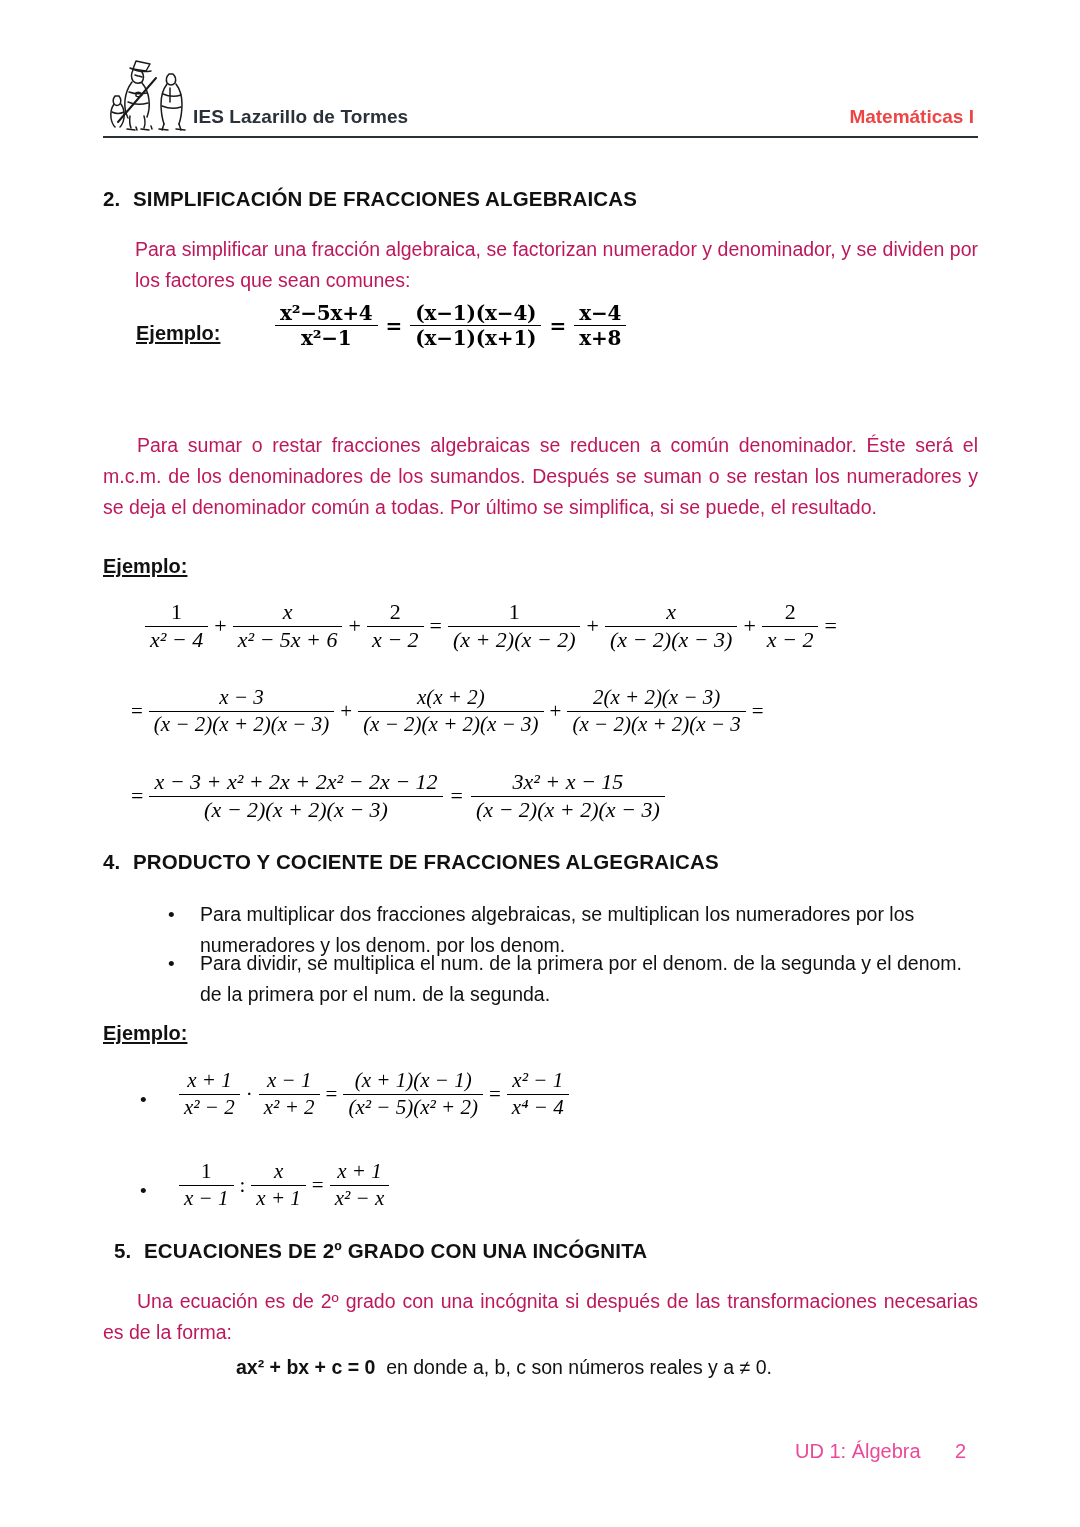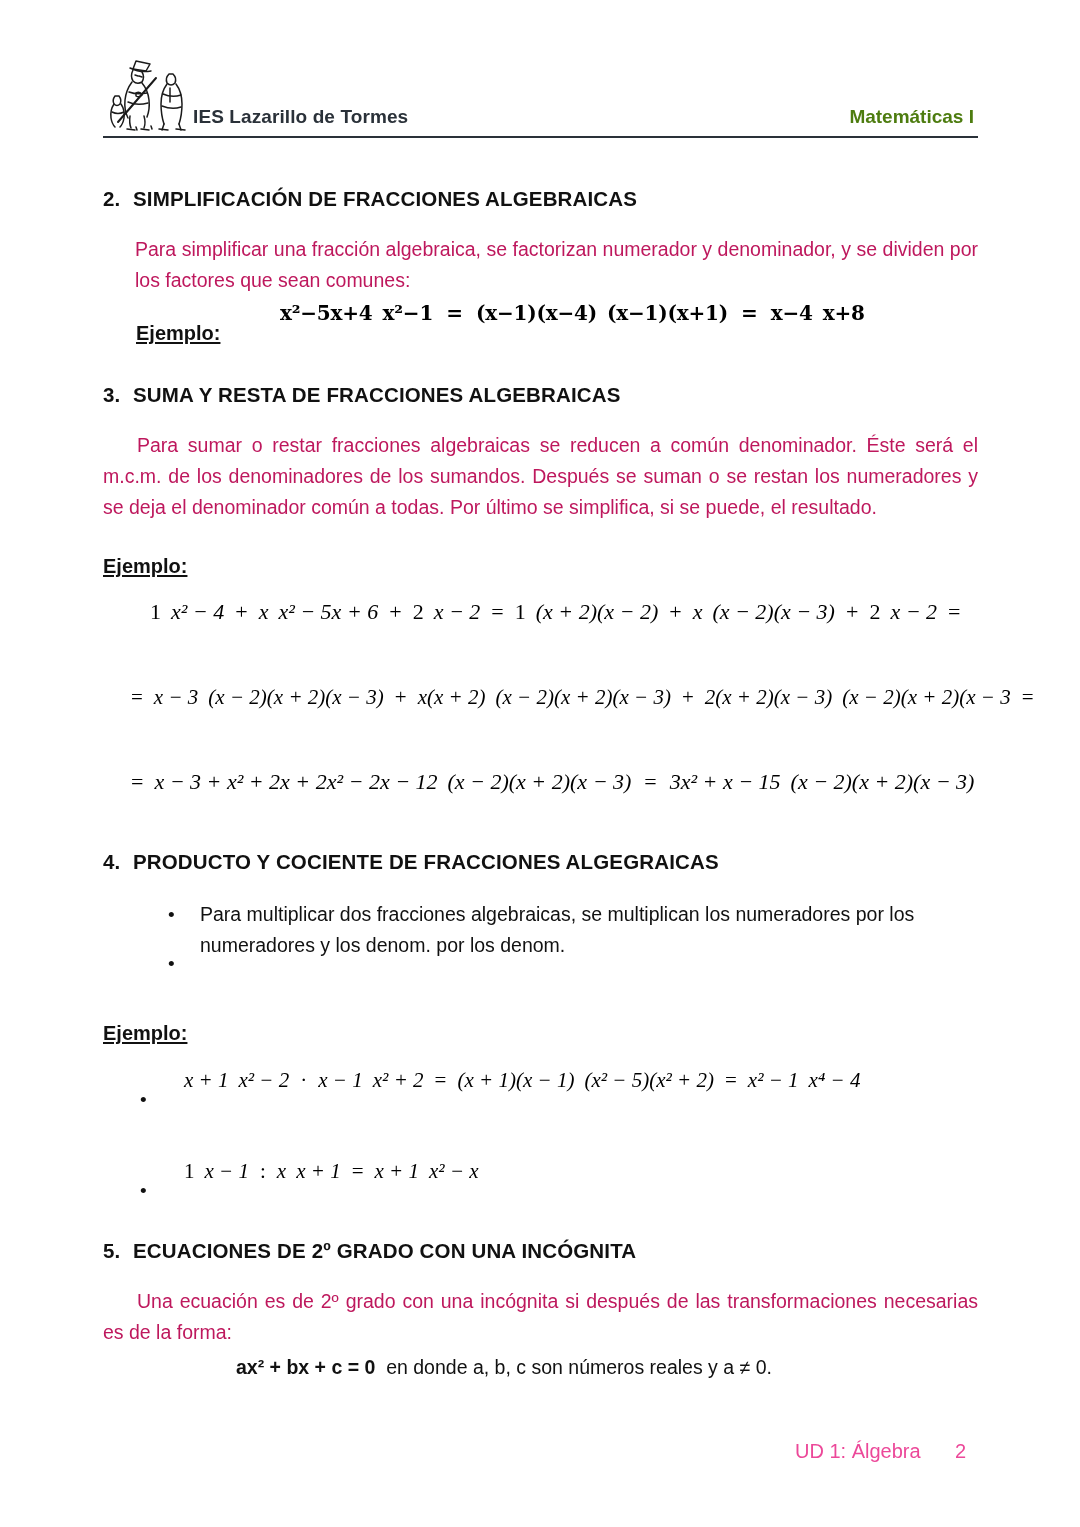--- a/index.html
+++ b/index.html
@@ -57,21 +57,21 @@
     color: #2a3139;
     letter-spacing: 0.1px;
     white-space: nowrap;
   }
   .header-subject {
     position: absolute;
     right: 4px;
     top: 54px;
     font-size: 19px;
     font-weight: bold;
-    color: #4d7c0f;
+    color: #ef4444;
     white-space: nowrap;
   }
 
   
   .heading {
     position: absolute;
     font-size: 20.5px;
     font-weight: bold;
     color: #111111;
     letter-spacing: 0.15px;
@@ -124,21 +124,21 @@
     font-family: "Liberation Serif", serif;
     color: #000000;
     white-space: nowrap;
   }
   .row {
     display: flex;
     align-items: center;
   }
   .frac {
     display: inline-flex;
-    flex-direction: row;
+    flex-direction: column;
     align-items: center;
     vertical-align: middle;
     margin: 0 3px;
     text-align: center;
   }
   .frac > .num,
   .frac > .den {
     padding: 0 5px;
     line-height: 1.12;
     white-space: nowrap;
@@ -256,23 +256,20 @@
       </span>
       <span class="op">=</span>
       <span class="frac">
         <span class="num">x−4</span>
         <span class="bar"></span>
         <span class="den">x+8</span>
       </span>
     </div>
   </div>
 
-  <div class="heading" style="left:103px; top:383px;">
-    <span class="num">3.</span><span>SUMA Y RESTA DE FRACCIONES ALGEBRAICAS</span>
-  </div>
 
   <div class="para firstline" style="left:103px; top:430px; width:875px;">Para sumar o restar fracciones algebraicas se reducen a común denominador. Éste será el m.c.m. de los denominadores de los sumandos. Después  se suman o se restan los numeradores y se deja el denominador común a todas. Por último se simplifica, si se puede, el resultado.</div>
 
   <div class="ejemplo" style="left:103px; top:555px;">Ejemplo:</div>
 
   <div class="math" style="left:142px; top:600px; font-size:22px;">
     <div class="row">
       <span class="frac">
         <span class="num">1</span>
         <span class="bar"></span>
@@ -354,20 +351,21 @@
   </div>
 
   <div class="heading" style="left:103px; top:850px;">
     <span class="num">4.</span><span>PRODUCTO Y COCIENTE DE FRACCIONES ALGEGRAICAS</span>
   </div>
 
   <div class="bullet-dot" style="left:168px; top:899px;"></div>
   <div class="bullet-item" style="left:200px; top:899px; width:778px;">Para multiplicar dos fracciones algebraicas, se multiplican los numeradores por los numeradores y los denom. por los denom.</div>
 
   <div class="bullet-dot" style="left:168px; top:948px;"></div>
+  <div class="bullet-item" style="left:200px; top:948px; width:778px;">Para dividir, se multiplica el num. de la primera por el denom. de la segunda y el denom. de la primera por el num. de la segunda.</div>
 
   <div class="ejemplo" style="left:103px; top:1022px;">Ejemplo:</div>
 
   <div class="bullet-dot" style="left:140px; top:1084px;"></div>
   <div class="math" style="left:176px; top:1069px; font-size:21px;">
     <div class="row">
       <span class="frac">
         <span class="num it">x + 1</span>
         <span class="bar"></span>
         <span class="den it">x² − 2</span>
@@ -409,21 +407,21 @@
       </span>
       <span class="op tight">=</span>
       <span class="frac">
         <span class="num it">x + 1</span>
         <span class="bar"></span>
         <span class="den it">x² − x</span>
       </span>
     </div>
   </div>
 
-  <div class="heading" style="left:103px; top:1239px;">
+  <div class="heading" style="left:114px; top:1239px;">
     <span class="num">5.</span><span>ECUACIONES DE 2º GRADO CON UNA INCÓGNITA</span>
   </div>
 
   <div class="para firstline" style="left:103px; top:1286px; width:875px;">Una ecuación es de 2º grado con una incógnita si después de las transformaciones necesarias es de la forma:</div>
 
   <div class="formula-line" style="left:236px; top:1356px;">
     <b>ax² + bx + c = 0</b><span>&nbsp;&nbsp;</span><span>en donde a, b, c son números reales y a ≠ 0.</span>
   </div>
 
   <div class="footer" style="left:795px; top:1440px;">UD 1: Álgebra</div>

